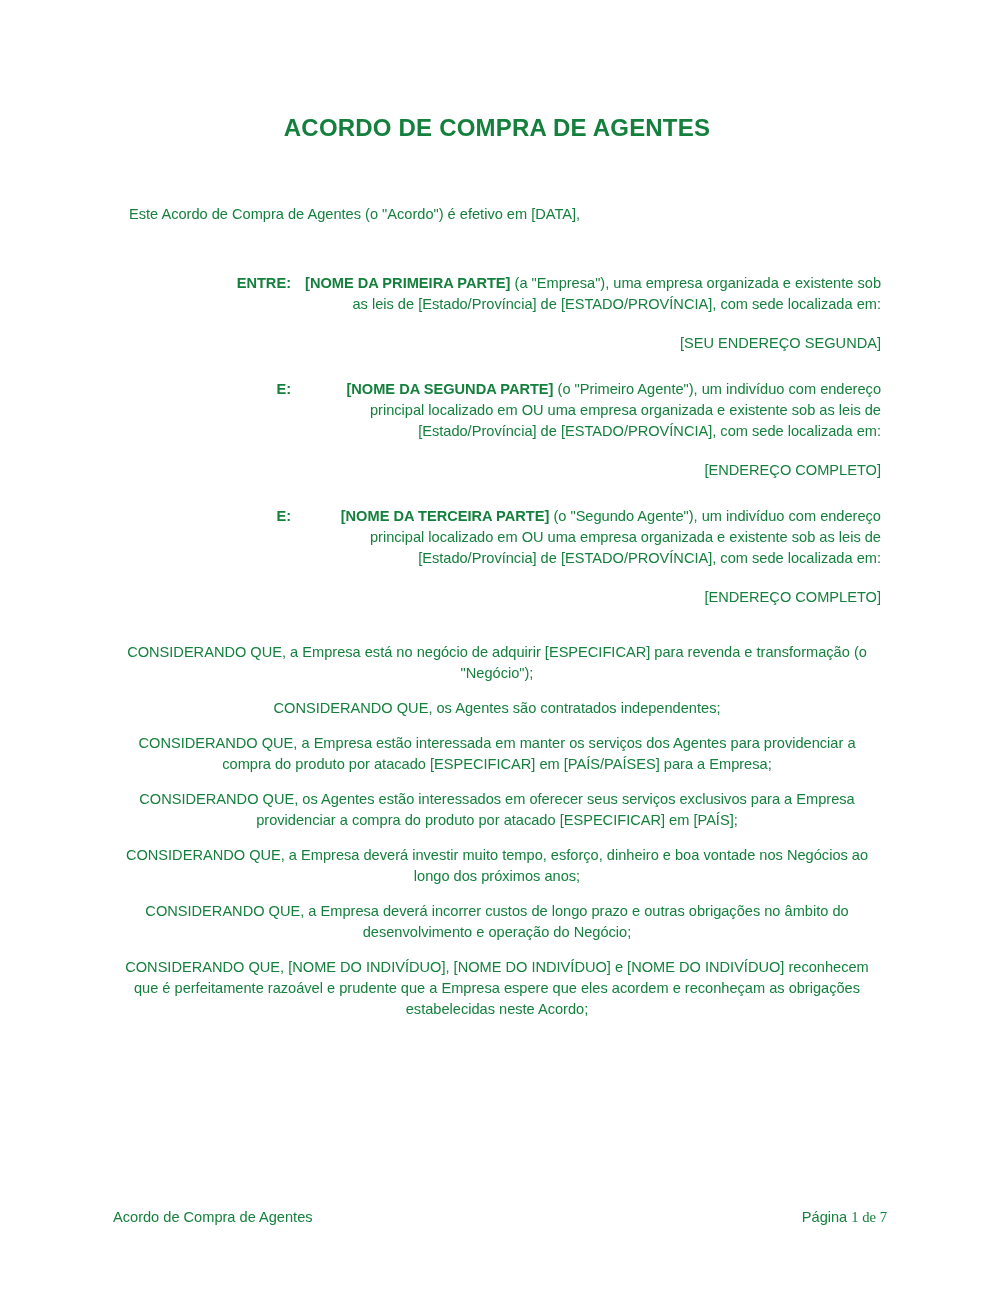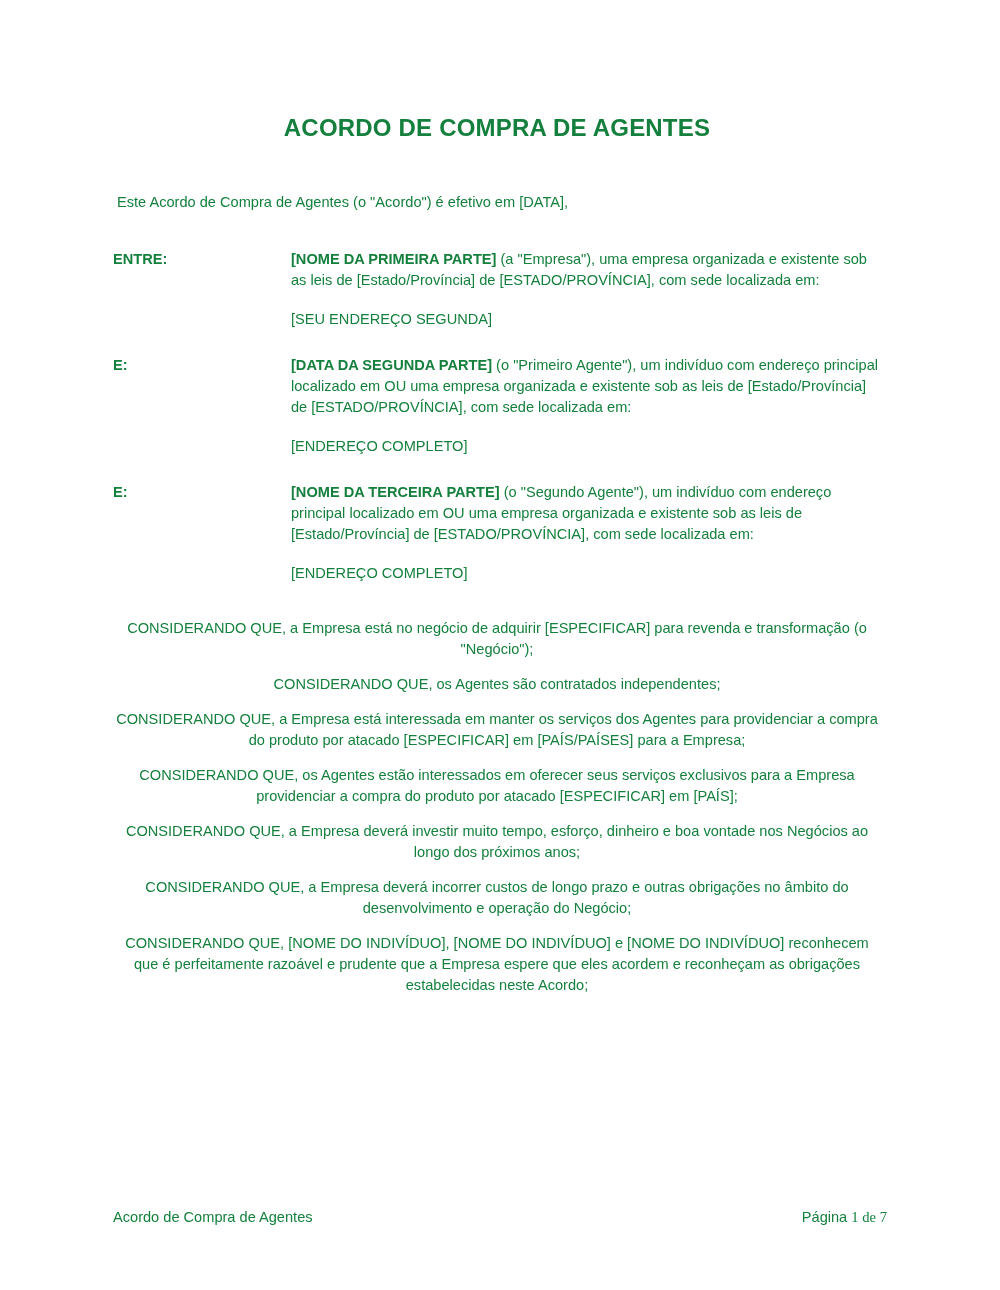--- a/index.html
+++ b/index.html
@@ -34,27 +34,28 @@
     letter-spacing: 0.2px;
     margin: 0;
     padding-top: 114px;
     line-height: 1.2;
   }
 
   
   .intro {
     font-size: 14.6px;
     line-height: 21px;
-    margin: 4px;
+    margin: 16px;
     padding-top: 45px;
   }
 
   
   .parties {
-    margin-top: 36px;
+    margin-top: 48px;
+    text-align: right;
   }
   .party-block {
     display: flex;
     align-items: flex-start;
     margin-bottom: 25px;
   }
   .party-block:last-child { margin-bottom: 0; }
   .party-label {
     flex: 0 0 178px;
     font-size: 14.6px;
@@ -121,39 +122,39 @@
         <div class="party-label">ENTRE:</div>
         <div class="party-body">
           <p class="party-desc"><span class="party-name">[NOME DA PRIMEIRA PARTE]</span><span> (a "Empresa"), uma empresa organizada e existente sob as leis de [Estado/Província] de [ESTADO/PROVÍNCIA], com sede localizada em:</span></p>
           <p class="party-address">[SEU ENDEREÇO SEGUNDA]</p>
         </div>
       </div>
 
       <div class="party-block">
         <div class="party-label">E:</div>
         <div class="party-body">
-          <p class="party-desc"><span class="party-name">[DATA DA SEGUNDA PARTE]</span><span> (o "Primeiro Agente"), um indivíduo com endereço principal localizado em OU uma empresa organizada e existente sob as leis de [Estado/Província] de [ESTADO/PROVÍNCIA], com sede localizada em:</span></p>
+          <p class="party-desc"><span class="party-name">[NOME DA SEGUNDA PARTE]</span><span> (o "Primeiro Agente"), um indivíduo com endereço principal localizado em OU uma empresa organizada e existente sob as leis de [Estado/Província] de [ESTADO/PROVÍNCIA], com sede localizada em:</span></p>
           <p class="party-address">[ENDEREÇO COMPLETO]</p>
         </div>
       </div>
 
       <div class="party-block">
         <div class="party-label">E:</div>
         <div class="party-body">
           <p class="party-desc"><span class="party-name">[NOME DA TERCEIRA PARTE]</span><span> (o "Segundo Agente"), um indivíduo com endereço principal localizado em OU uma empresa organizada e existente sob as leis de [Estado/Província] de [ESTADO/PROVÍNCIA], com sede localizada em:</span></p>
           <p class="party-address">[ENDEREÇO COMPLETO]</p>
         </div>
       </div>
 
     </div>
 
     <div class="recitals">
       <p class="recital">CONSIDERANDO QUE, a Empresa está no negócio de adquirir [ESPECIFICAR] para revenda e transformação (o "Negócio");</p>
       <p class="recital">CONSIDERANDO QUE, os Agentes são contratados independentes;</p>
-      <p class="recital">CONSIDERANDO QUE, a Empresa está interessada em manter os serviços dos Agentes para providenciar a compra do produto por atacado [ESPECIFICAR] em [PAÍS/PAÍSES] para a Empresa;</p>
+      <p class="recital">CONSIDERANDO QUE, a Empresa estão interessada em manter os serviços dos Agentes para providenciar a compra do produto por atacado [ESPECIFICAR] em [PAÍS/PAÍSES] para a Empresa;</p>
       <p class="recital">CONSIDERANDO QUE, os Agentes estão interessados em oferecer seus serviços exclusivos para a Empresa providenciar a compra do produto por atacado [ESPECIFICAR] em [PAÍS];</p>
       <p class="recital">CONSIDERANDO QUE, a Empresa deverá investir muito tempo, esforço, dinheiro e boa vontade nos Negócios ao longo dos próximos anos;</p>
       <p class="recital">CONSIDERANDO QUE, a Empresa deverá incorrer custos de longo prazo e outras obrigações no âmbito do desenvolvimento e operação do Negócio;</p>
       <p class="recital">CONSIDERANDO QUE, [NOME DO INDIVÍDUO], [NOME DO INDIVÍDUO] e [NOME DO INDIVÍDUO] reconhecem que é perfeitamente razoável e prudente que a Empresa espere que eles acordem e reconheçam as obrigações estabelecidas neste Acordo;</p>
     </div>
 
   </div>
 
   <div class="footer">
     <div class="footer-left">Acordo de Compra de Agentes</div>

